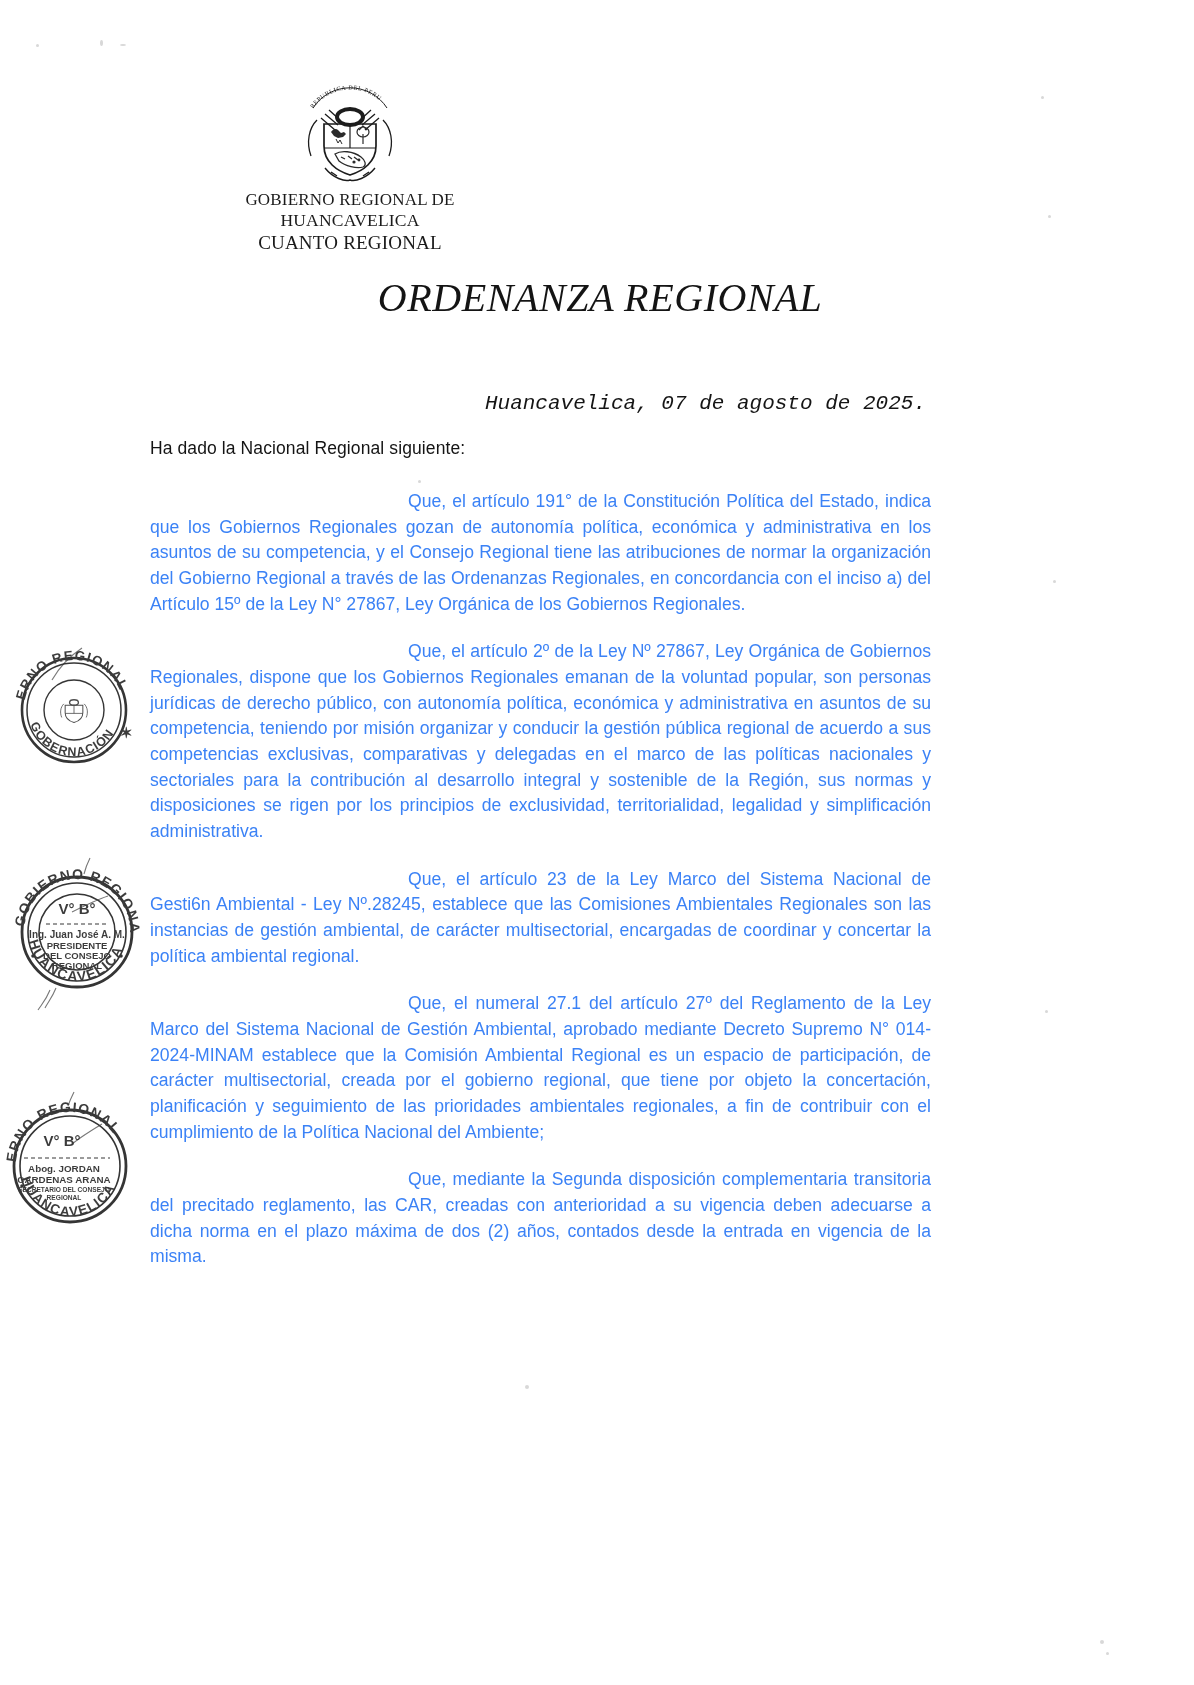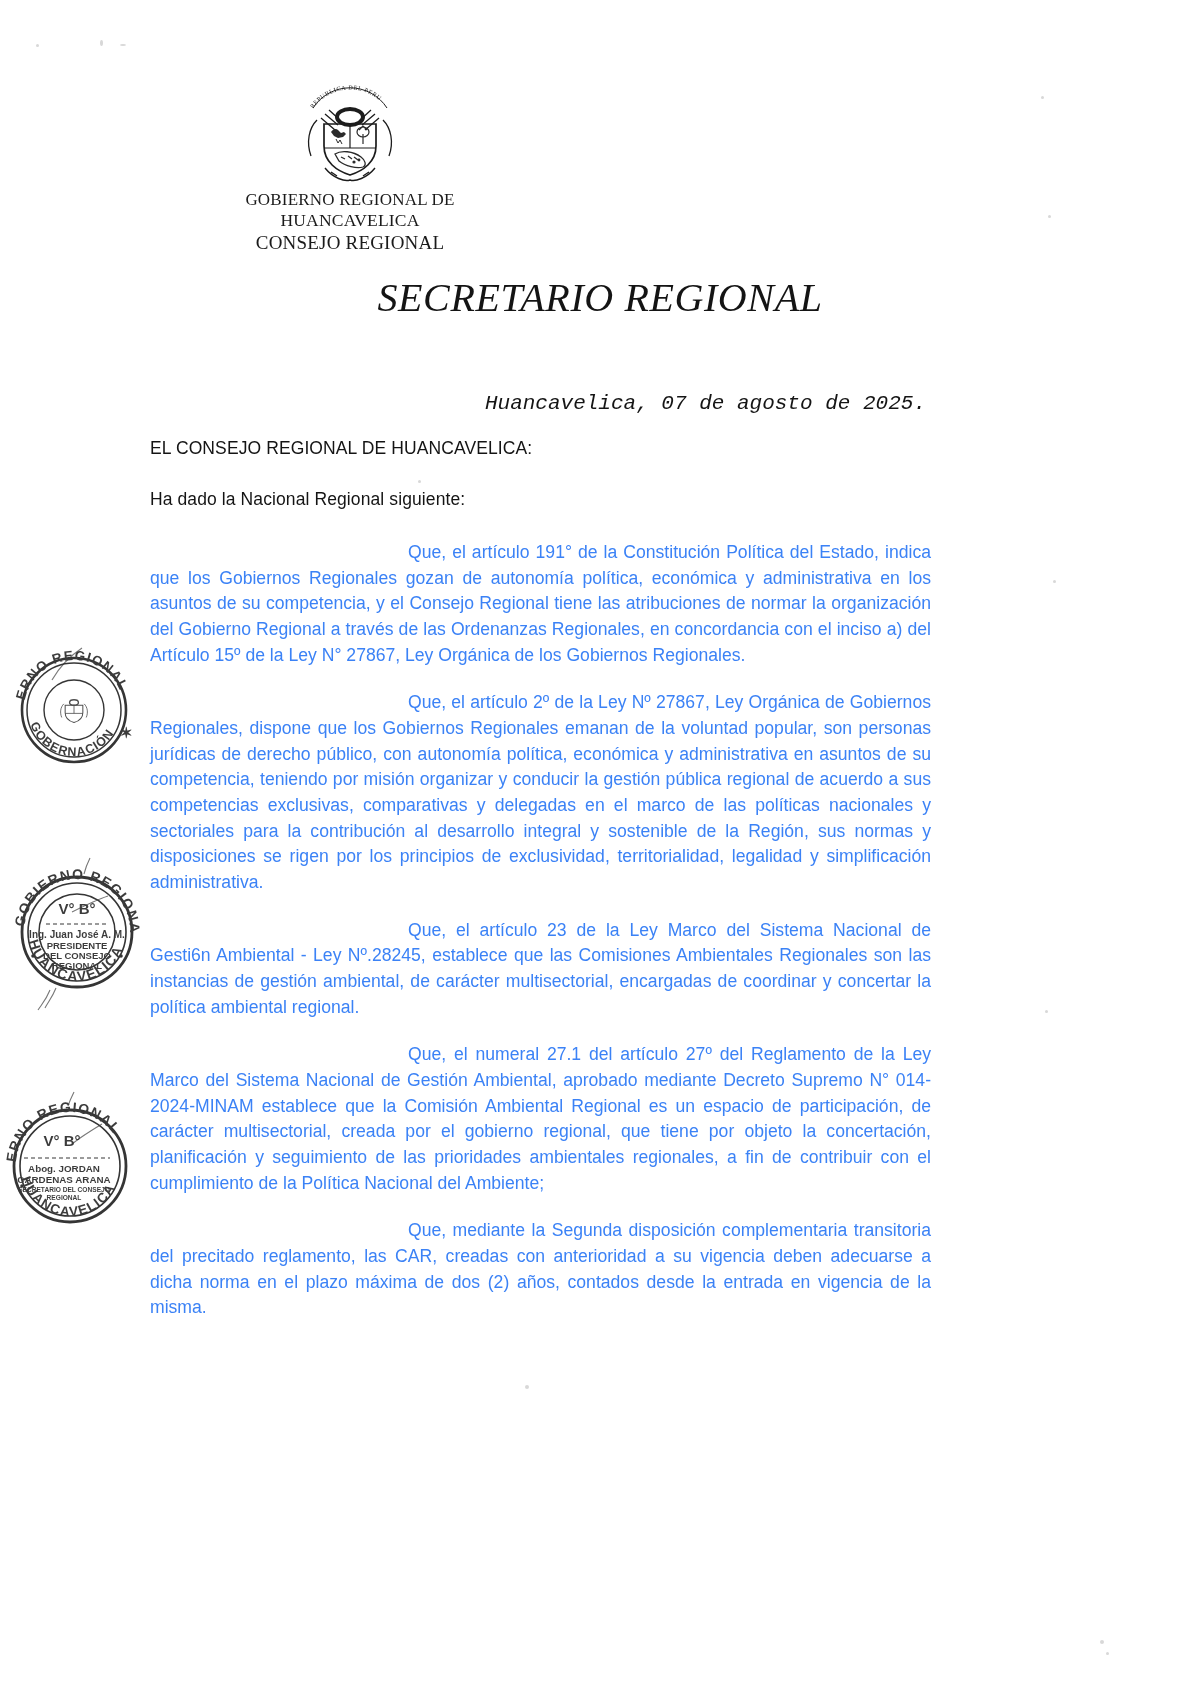--- a/index.html
+++ b/index.html
@@ -209,31 +209,30 @@
       </g>
 
       <g stroke="#1c1c1c" stroke-width="1.4" fill="none">
         <path d="M34 96 C42 106 54 110 59 108 C64 110 76 106 84 96"></path>
         <path d="M40 100 l6 4 M78 100 l-6 4"></path>
       </g>
     </svg>
 
     <div class="org-line l1">GOBIERNO REGIONAL DE</div>
     <div class="org-line l2">HUANCAVELICA</div>
-    <div class="org-line l3">CONSEJO REGIONAL</div>
+    <div class="org-line l3">CUANTO REGIONAL</div>
   </div>
 
   <div class="title-wrap">
-    <div class="doc-title">SECRETARIO REGIONAL</div>
+    <div class="doc-title">ORDENANZA REGIONAL</div>
   </div>
 
   <div class="date-line">Huancavelica, 07 de agosto de 2025.</div>
 
   <div class="body-area">
-    <p class="plain">EL CONSEJO REGIONAL DE HUANCAVELICA:</p>
     <p class="plain">Ha dado la Nacional Regional siguiente:</p>
 
 
     <p class="para"><span class="ind"></span><span>Que, el artículo 191° de la Constitución Política del Estado, indica que los Gobiernos Regionales gozan de autonomía política, económica y administrativa en los asuntos de su competencia, y el Consejo Regional tiene las atribuciones de normar la organización del Gobierno Regional a través de las Ordenanzas Regionales, en concordancia con el inciso a) del Artículo 15º de la Ley N° 27867, Ley Orgánica de los Gobiernos Regionales.</span></p>
     <p class="para"><span class="ind"></span><span>Que, el artículo 2º de la Ley Nº 27867, Ley Orgánica de Gobiernos Regionales, dispone que los Gobiernos Regionales emanan de la voluntad popular, son personas jurídicas de derecho público, con autonomía política, económica y administrativa en asuntos de su competencia, teniendo por misión organizar y conducir la gestión pública regional de acuerdo a sus competencias exclusivas, comparativas y delegadas en el marco de las políticas nacionales y sectoriales para la contribución al desarrollo integral y sostenible de la Región, sus normas y disposiciones se rigen por los principios de exclusividad, territorialidad, legalidad y simplificación administrativa.</span></p>
     <p class="para"><span class="ind"></span><span>Que, el artículo 23 de la Ley Marco del Sistema Nacional de Gesti6n Ambiental - Ley Nº.28245, establece que las Comisiones Ambientales Regionales son las instancias de gestión ambiental, de carácter multisectorial, encargadas de coordinar y concertar la política ambiental regional.</span></p>
     <p class="para"><span class="ind"></span><span>Que, el numeral 27.1 del artículo 27º del Reglamento de la Ley Marco del Sistema Nacional de Gestión Ambiental, aprobado mediante Decreto Supremo N° 014-2024-MINAM establece que la Comisión Ambiental Regional es un espacio de participación, de carácter multisectorial, creada por el gobierno regional, que tiene por objeto la concertación, planificación y seguimiento de las prioridades ambientales regionales, a fin de contribuir con el cumplimiento de la Política Nacional del Ambiente;</span></p>
     <p class="para p-last"><span class="ind"></span><span>Que, mediante la Segunda disposición complementaria transitoria del precitado reglamento, las CAR, creadas con anterioridad a su vigencia deben adecuarse a dicha norma en el plazo máxima de dos (2) años, contados desde la entrada en vigencia de la misma.</span></p>
   </div>
 

